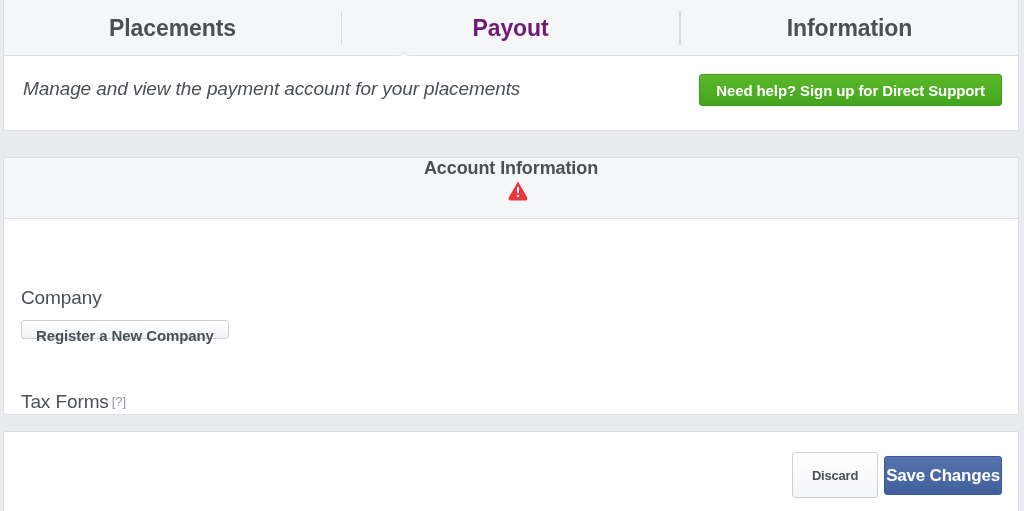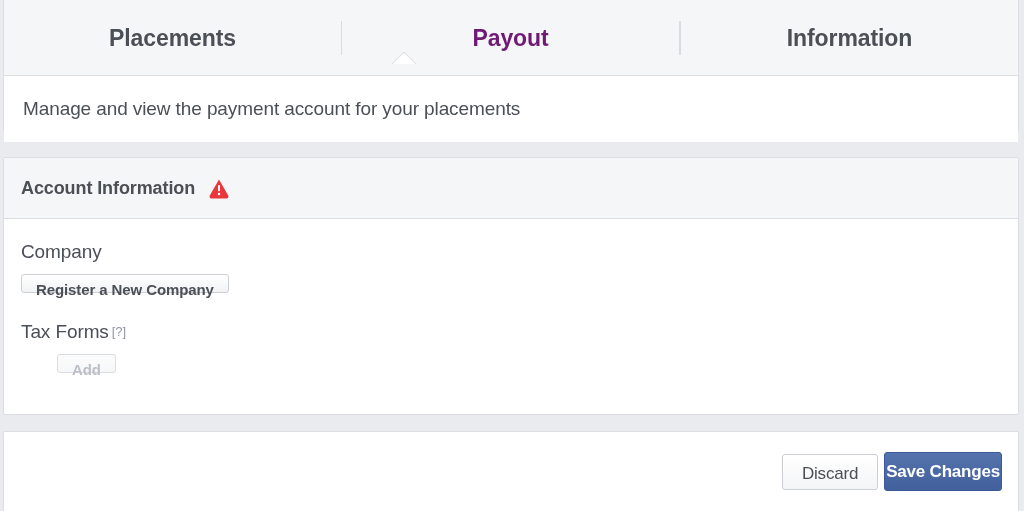--- a/index.html
+++ b/index.html
@@ -31,21 +31,21 @@
     height: 131px;
     background: #ffffff;
     border-left: 1px solid #dcdee3;
     border-right: 1px solid #dcdee3;
     border-bottom: 1px solid #dddfe2;
     box-sizing: border-box;
   }
 
   .tabs {
     position: relative;
-    height: 76px;
+    height: 56px;
     background: #f5f6f7;
     border-bottom: 1px solid #dddfe2;
     display: flex;
     align-items: center;
     box-sizing: border-box;
   }
 
   .tab {
     flex: 1 1 0;
     text-align: center;
@@ -97,20 +97,21 @@
     background: #ffffff;
     display: flex;
     align-items: center;
     padding: 0 19px;
     box-sizing: border-box;
   }
   .desc-text {
     font-size: 19px;
     color: #4b4f56;
     letter-spacing: -0.1px;
+    font-style: italic;
   }
   .support-btn {
     position: absolute;
     right: 16px;
     top: 18px;
     height: 32px;
     line-height: 32px;
     padding: 0 16px;
     background: #4cae23;
     background: linear-gradient(to bottom, #5cb82b, #43a51c);
@@ -139,20 +140,21 @@
     overflow: hidden;
   }
   .info-header {
     height: 61px;
     background: #f5f6f7;
     border-bottom: 1px solid #dcdee3;
     display: flex;
     align-items: center;
     padding: 0 17px;
     box-sizing: border-box;
+    flex-direction: column;
   }
   .info-title {
     font-size: 18px;
     font-weight: bold;
     color: #4b4f56;
     letter-spacing: -0.1px;
   }
   .warn-icon {
     margin-left: 13px;
     display: inline-flex;
@@ -163,20 +165,21 @@
   }
 
   .info-body {
     padding: 22px 17px 0 17px;
   }
   .field-label {
     font-size: 19px;
     color: #4b4f56;
     letter-spacing: -0.1px;
     margin-bottom: 11px;
+    margin-top: 46px;
   }
   .help-marker {
     font-size: 13px;
     color: #9197a3;
     margin-left: 3px;
     vertical-align: 2px;
     cursor: pointer;
   }
 
   .btn-secondary {
@@ -220,28 +223,28 @@
   }
   .footer-actions {
     position: absolute;
     right: 16px;
     top: 20px;
     display: flex;
     gap: 6px;
     align-items: center;
   }
   .btn-discard {
-    height: 36px;
+    height: 46px;
     line-height: 37px;
     padding: 0 19px;
     background: linear-gradient(to bottom, #ffffff, #f4f5f7);
     border: 1px solid #ccd0d5;
     border-radius: 3px;
-    font-size: 17px;
-    font-weight: normal;
+    font-size: 13px;
+    font-weight: bold;
     color: #4b4f56;
     letter-spacing: -0.2px;
     cursor: pointer;
     box-sizing: border-box;
   }
   .btn-primary {
     height: 39px;
     line-height: 37px;
     padding: 0 1px;
     background: #4a67a5;
@@ -268,20 +271,21 @@
       <div class="tab-sep"></div>
       <div class="tab active">Payout</div>
       <div class="tab-sep"></div>
       <div class="tab-sep"></div>
       <div class="tab">Information</div>
     </div>
     <div class="tab-caret"></div>
 
     <div class="desc-row">
       <div class="desc-text">Manage and view the payment account for your placements</div>
+      <div class="support-btn">Need help? Sign up for Direct Support</div>
     </div>
 
   </div>
 
   <div class="info-card">
 
     <div class="info-header">
       <span class="info-title">Account Information</span>
       <span class="warn-icon">
         <svg width="22" height="22" viewBox="0 0 22 22" aria-hidden="true">

